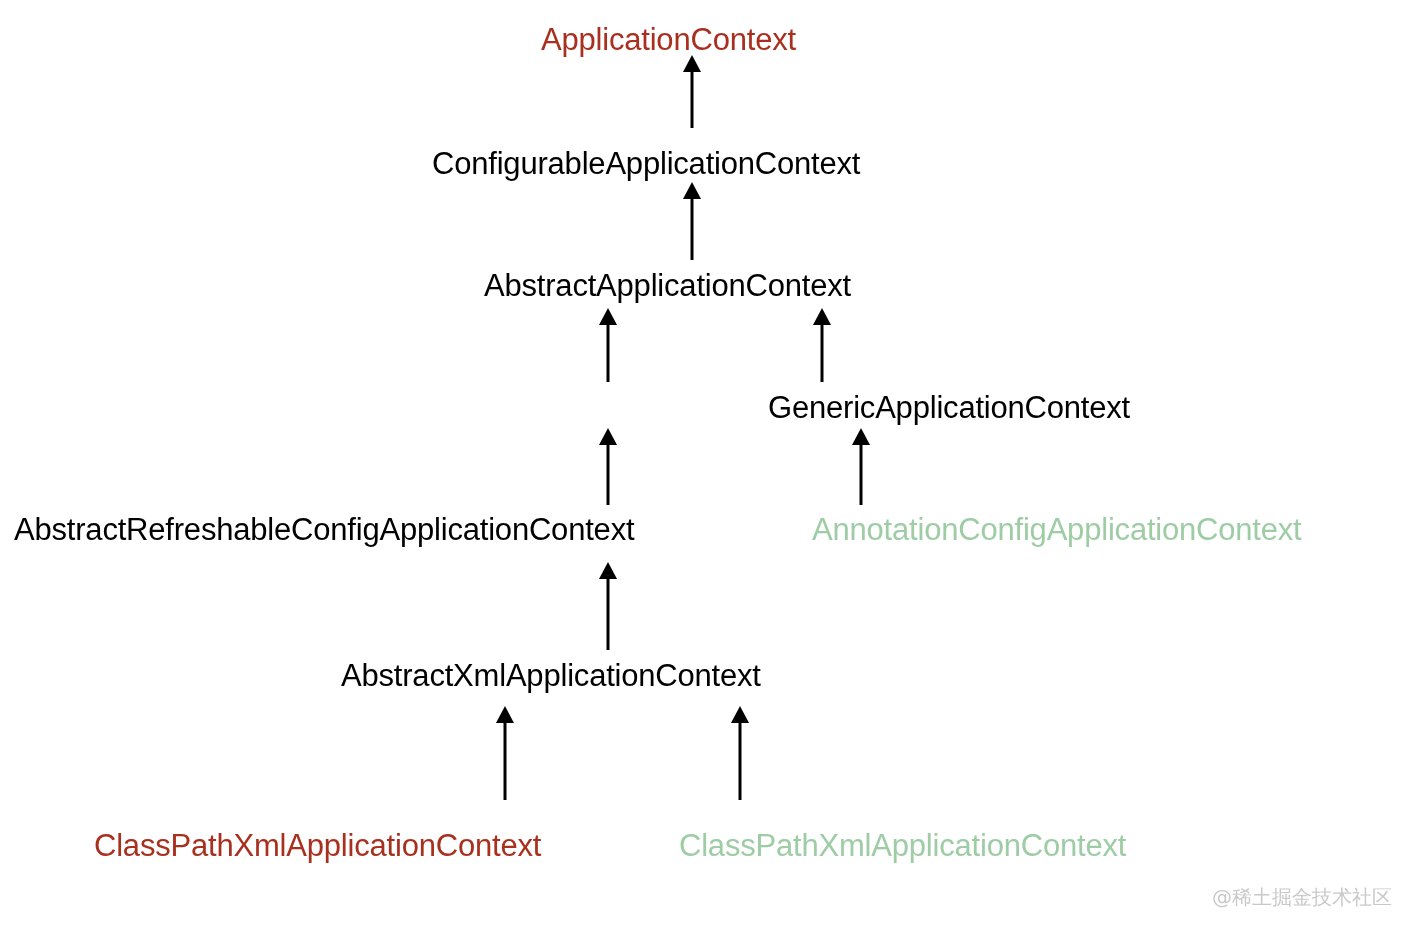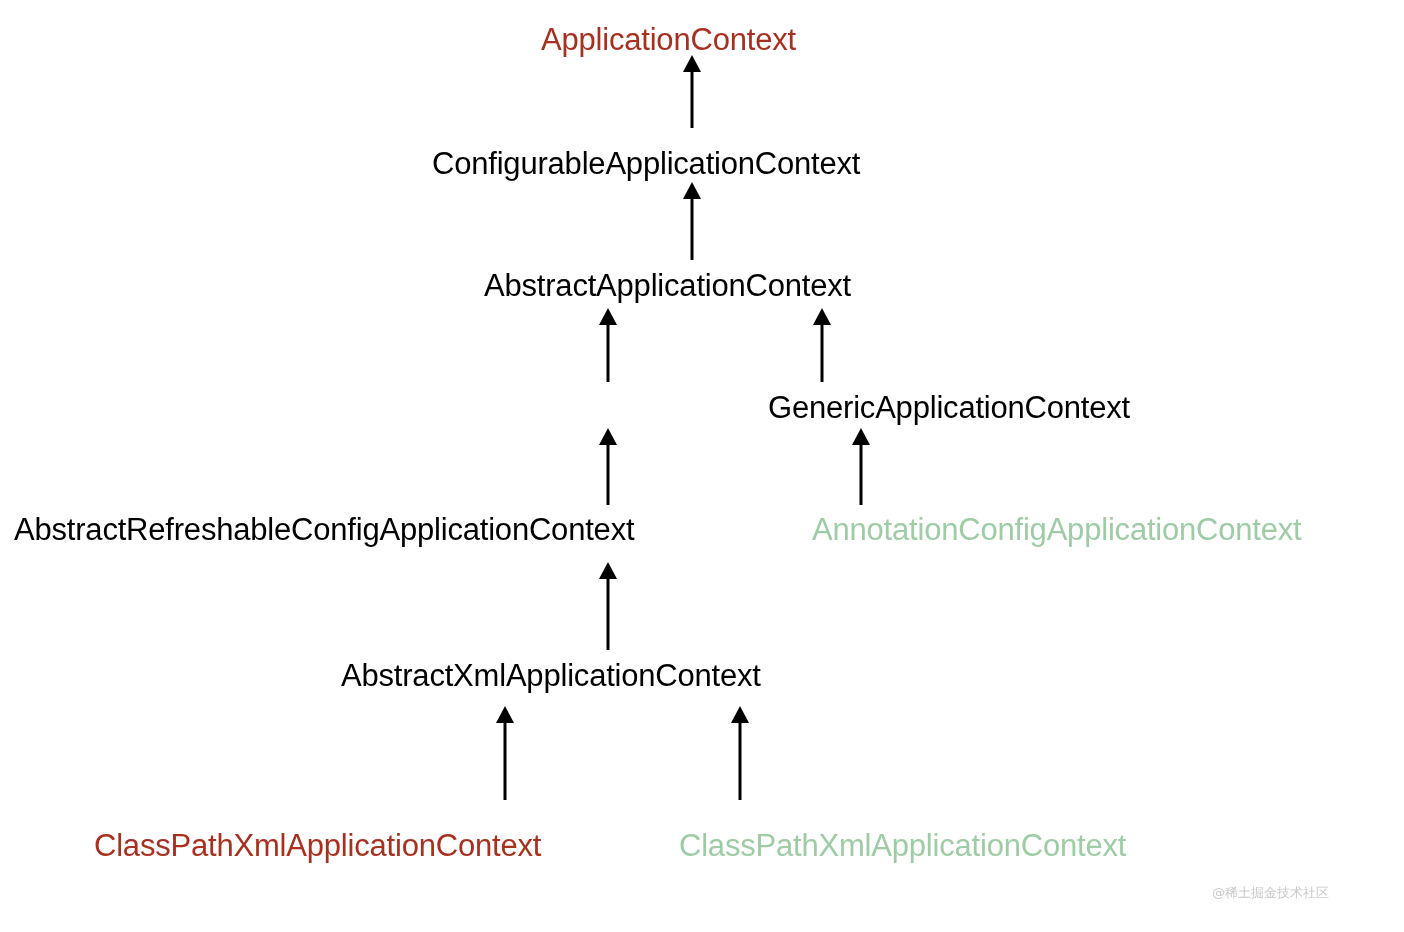--- a/index.html
+++ b/index.html
@@ -30,21 +30,21 @@
   .node.accent-green { color: #9ECCA5; }
 
   .edge {
     position: absolute;
     overflow: visible;
   }
   .edge svg { display: block; overflow: visible; }
 
   .watermark {
     position: absolute;
-    font-size: 13px;
+    font-size: 20px;
     font-weight: normal;
     color: #c9c9c9;
     white-space: nowrap;
     font-family: "DejaVu Sans", "Liberation Sans", sans-serif;
   }
 </style>
 </head>
 <body>
 
 <div id="diagram">

